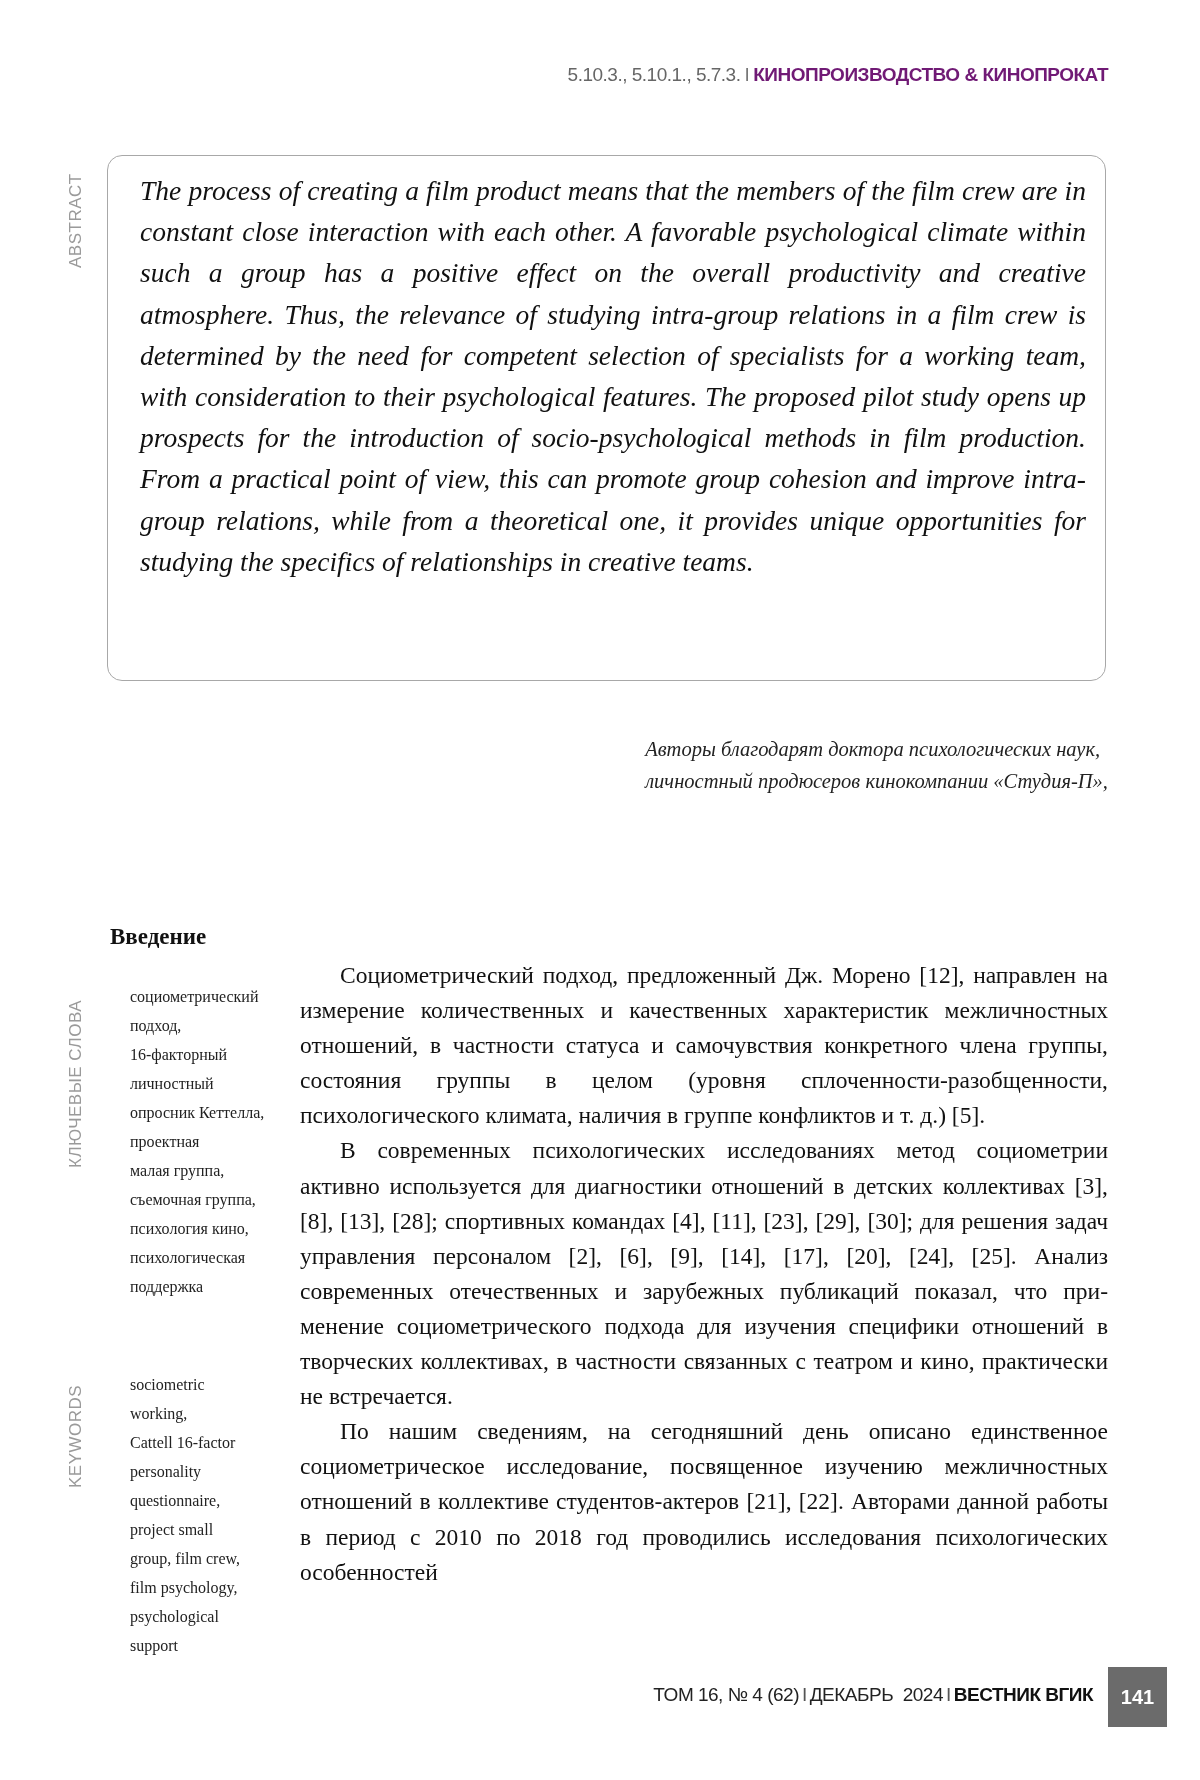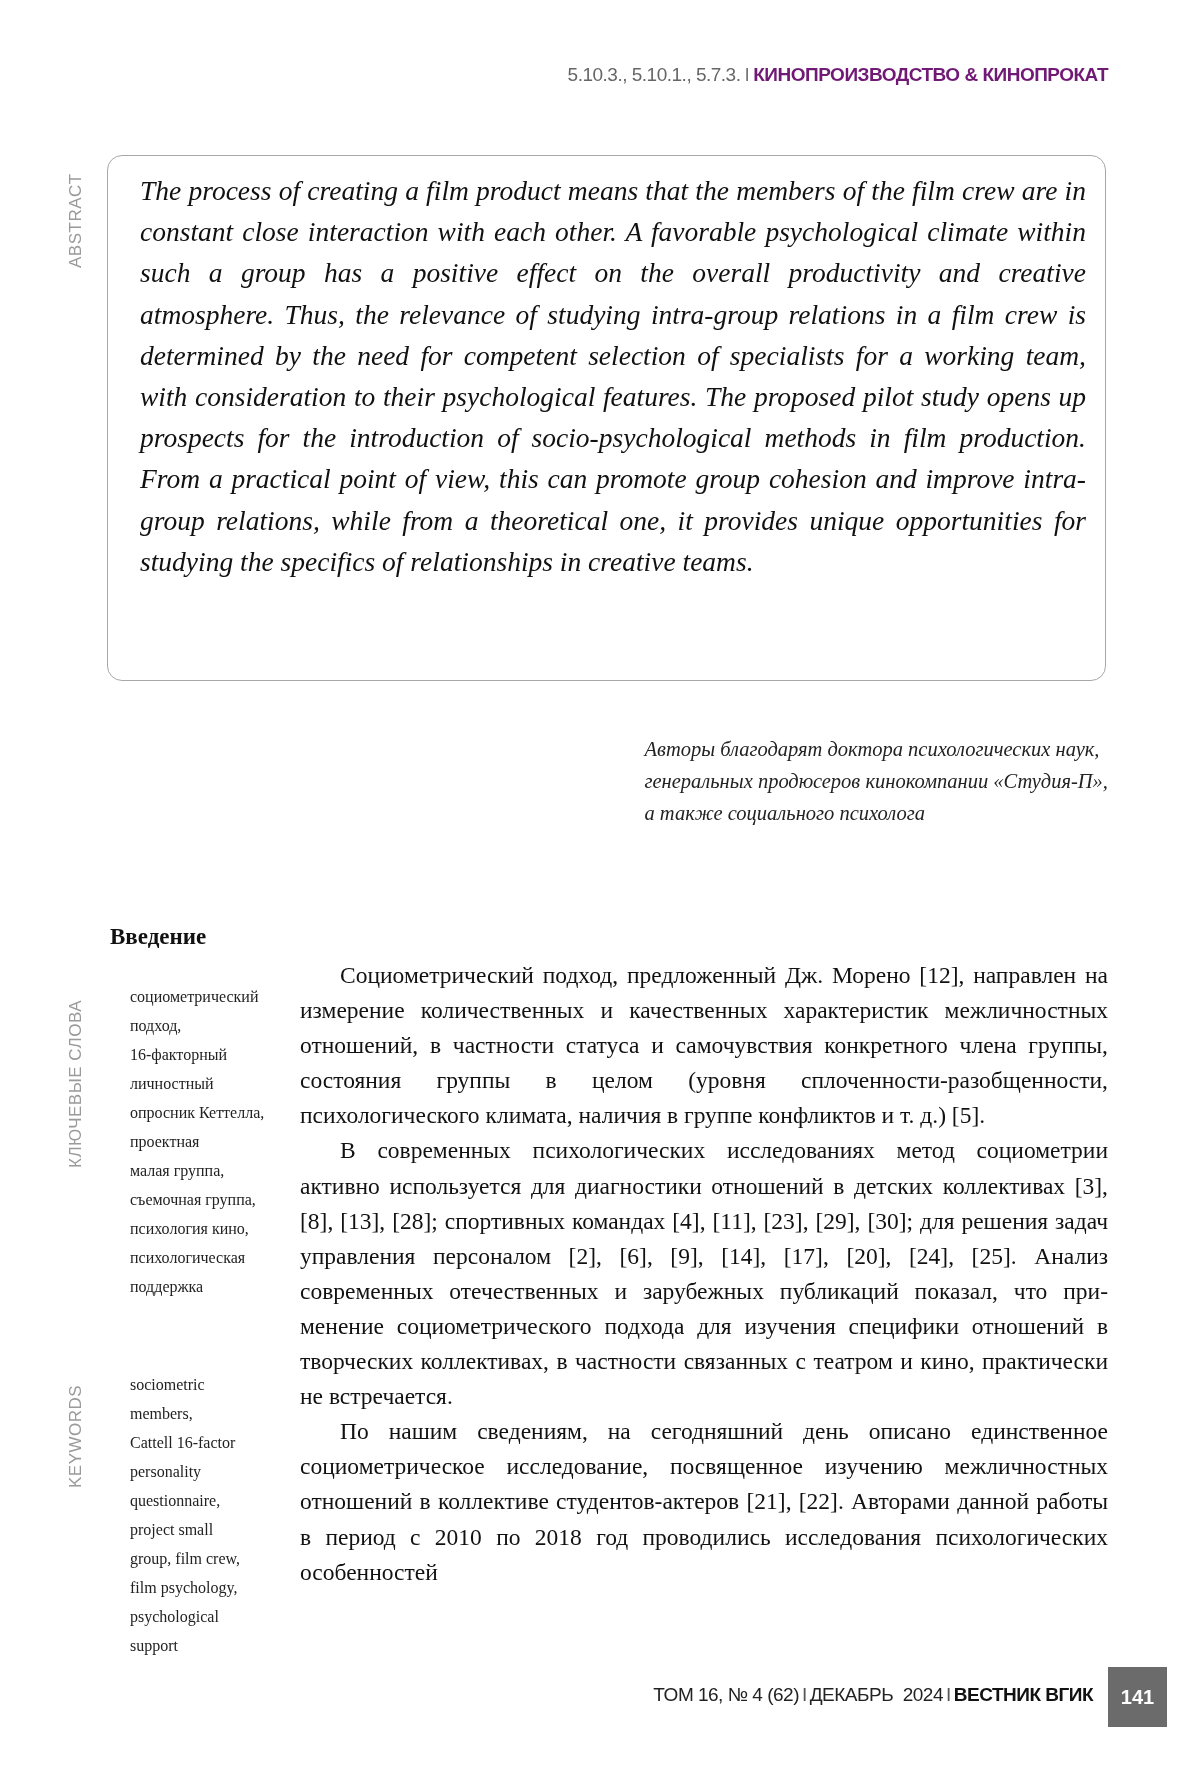--- a/index.html
+++ b/index.html
@@ -45,22 +45,21 @@
 <div id="header" class="sans-cond">
   <span class="codes">5.10.3., 5.10.1., 5.7.3.</span><span class="sep">I</span><span class="section">КИНОПРОИЗВОДСТВО &amp; КИНОПРОКАТ</span>
 </div>
 
 <div id="abstract-label" class="vlabel">ABSTRACT</div>
 <div id="abstract-box"></div>
 <div id="abstract-text">The process of creating a film product means that the members of the film crew are in constant close interaction with each other. A favorable psychological climate within such a group has a positive effect on the overall productivity and creative atmosphere. Thus, the relevance of studying intra-group relations in a film crew is determined by the need for competent selection of specialists for a working team, with consideration to their psychological features. The proposed pilot study opens up prospects for the introduction of socio-psychological methods in film production. From a practical point of view, this can promote group cohesion and improve intra-group relations, while from a theoretical one, it provides unique opportunities for studying the specifics of relationships in creative teams.</div>
 
 <div id="ack">
   <div>Авторы благодарят доктора психологических наук,</div>
-  <div>генеральных продюсеров кинокомпании «Студия-П»,</div>
-  <div>а также социального психолога</div>
+  <div>личностный продюсеров кинокомпании «Студия-П»,</div>
 </div>
 
 <div id="intro-heading">Введение</div>
 
 <div id="kw-ru-label" class="vlabel">КЛЮЧЕВЫЕ СЛОВА</div>
 <div id="kw-ru" class="kw-list">
   <div>социометрический</div>
   <div>подход,</div>
   <div>16-факторный</div>
   <div>личностный</div>
@@ -69,21 +68,21 @@
   <div>малая группа,</div>
   <div>съемочная группа,</div>
   <div>психология кино,</div>
   <div>психологическая</div>
   <div>поддержка</div>
 </div>
 
 <div id="kw-en-label" class="vlabel">KEYWORDS</div>
 <div id="kw-en" class="kw-list">
   <div>sociometric</div>
-  <div>members,</div>
+  <div>working,</div>
   <div>Cattell 16-factor</div>
   <div>personality</div>
   <div>questionnaire,</div>
   <div>project small</div>
   <div>group, film crew,</div>
   <div>film psychology,</div>
   <div>psychological</div>
   <div>support</div>
 </div>
 

